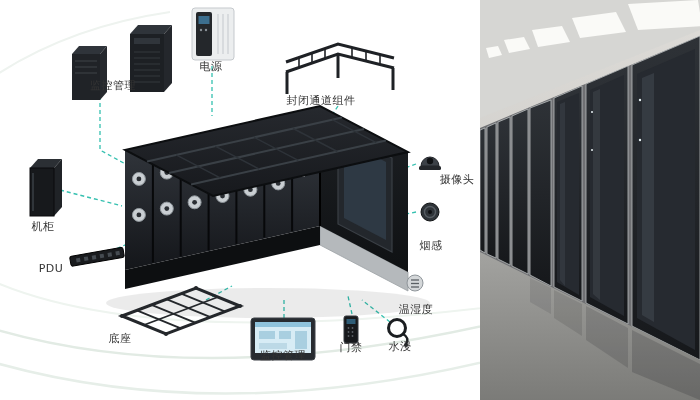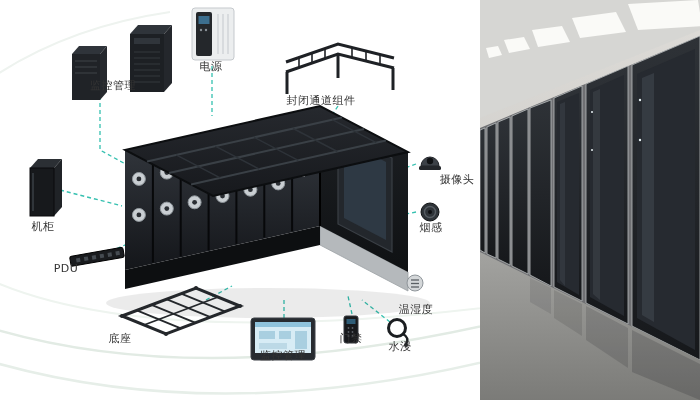--- a/index.html
+++ b/index.html
@@ -256,26 +256,26 @@
             <line x1="411" y1="283.5" x2="419" y2="283.5"></line>
           <line x1="411" y1="287" x2="419" y2="287"></line>
         </g>
       </g>
     </svg>
 
     <div class="lbl" style="left:113px;top:80px">监控管理</div>
     <div class="lbl" style="left:211px;top:61px">电源</div>
     <div class="lbl" style="left:321px;top:95px">封闭通道组件</div>
     <div class="lbl" style="left:457px;top:174px">摄像头</div>
-    <div class="lbl" style="left:431px;top:222px">烟感</div>
+    <div class="lbl" style="left:431px;top:240px">烟感</div>
     <div class="lbl" style="left:43px;top:221px">机柜</div>
-    <div class="lbl" style="left:66px;top:263px">PDU</div>
+    <div class="lbl" style="left:51px;top:263px">PDU</div>
     <div class="lbl" style="left:120px;top:333px">底座</div>
     <div class="lbl" style="left:283px;top:350px">监控管理</div>
-    <div class="lbl" style="left:351px;top:333px">门禁</div>
+    <div class="lbl" style="left:351px;top:342px">门禁</div>
     <div class="lbl" style="left:400px;top:341px">水浸</div>
     <div class="lbl" style="left:416px;top:304px">温湿度</div>
   </div>
 
   <div class="photo-panel">
     <svg width="220" height="400" viewBox="0 0 220 400">
       <defs>
         <linearGradient id="gSky" x1="0" y1="0" x2="0" y2="1">
           <stop offset="0" stop-color="#dedcd8"></stop>
             <stop offset="1" stop-color="#c2c1be"></stop>

